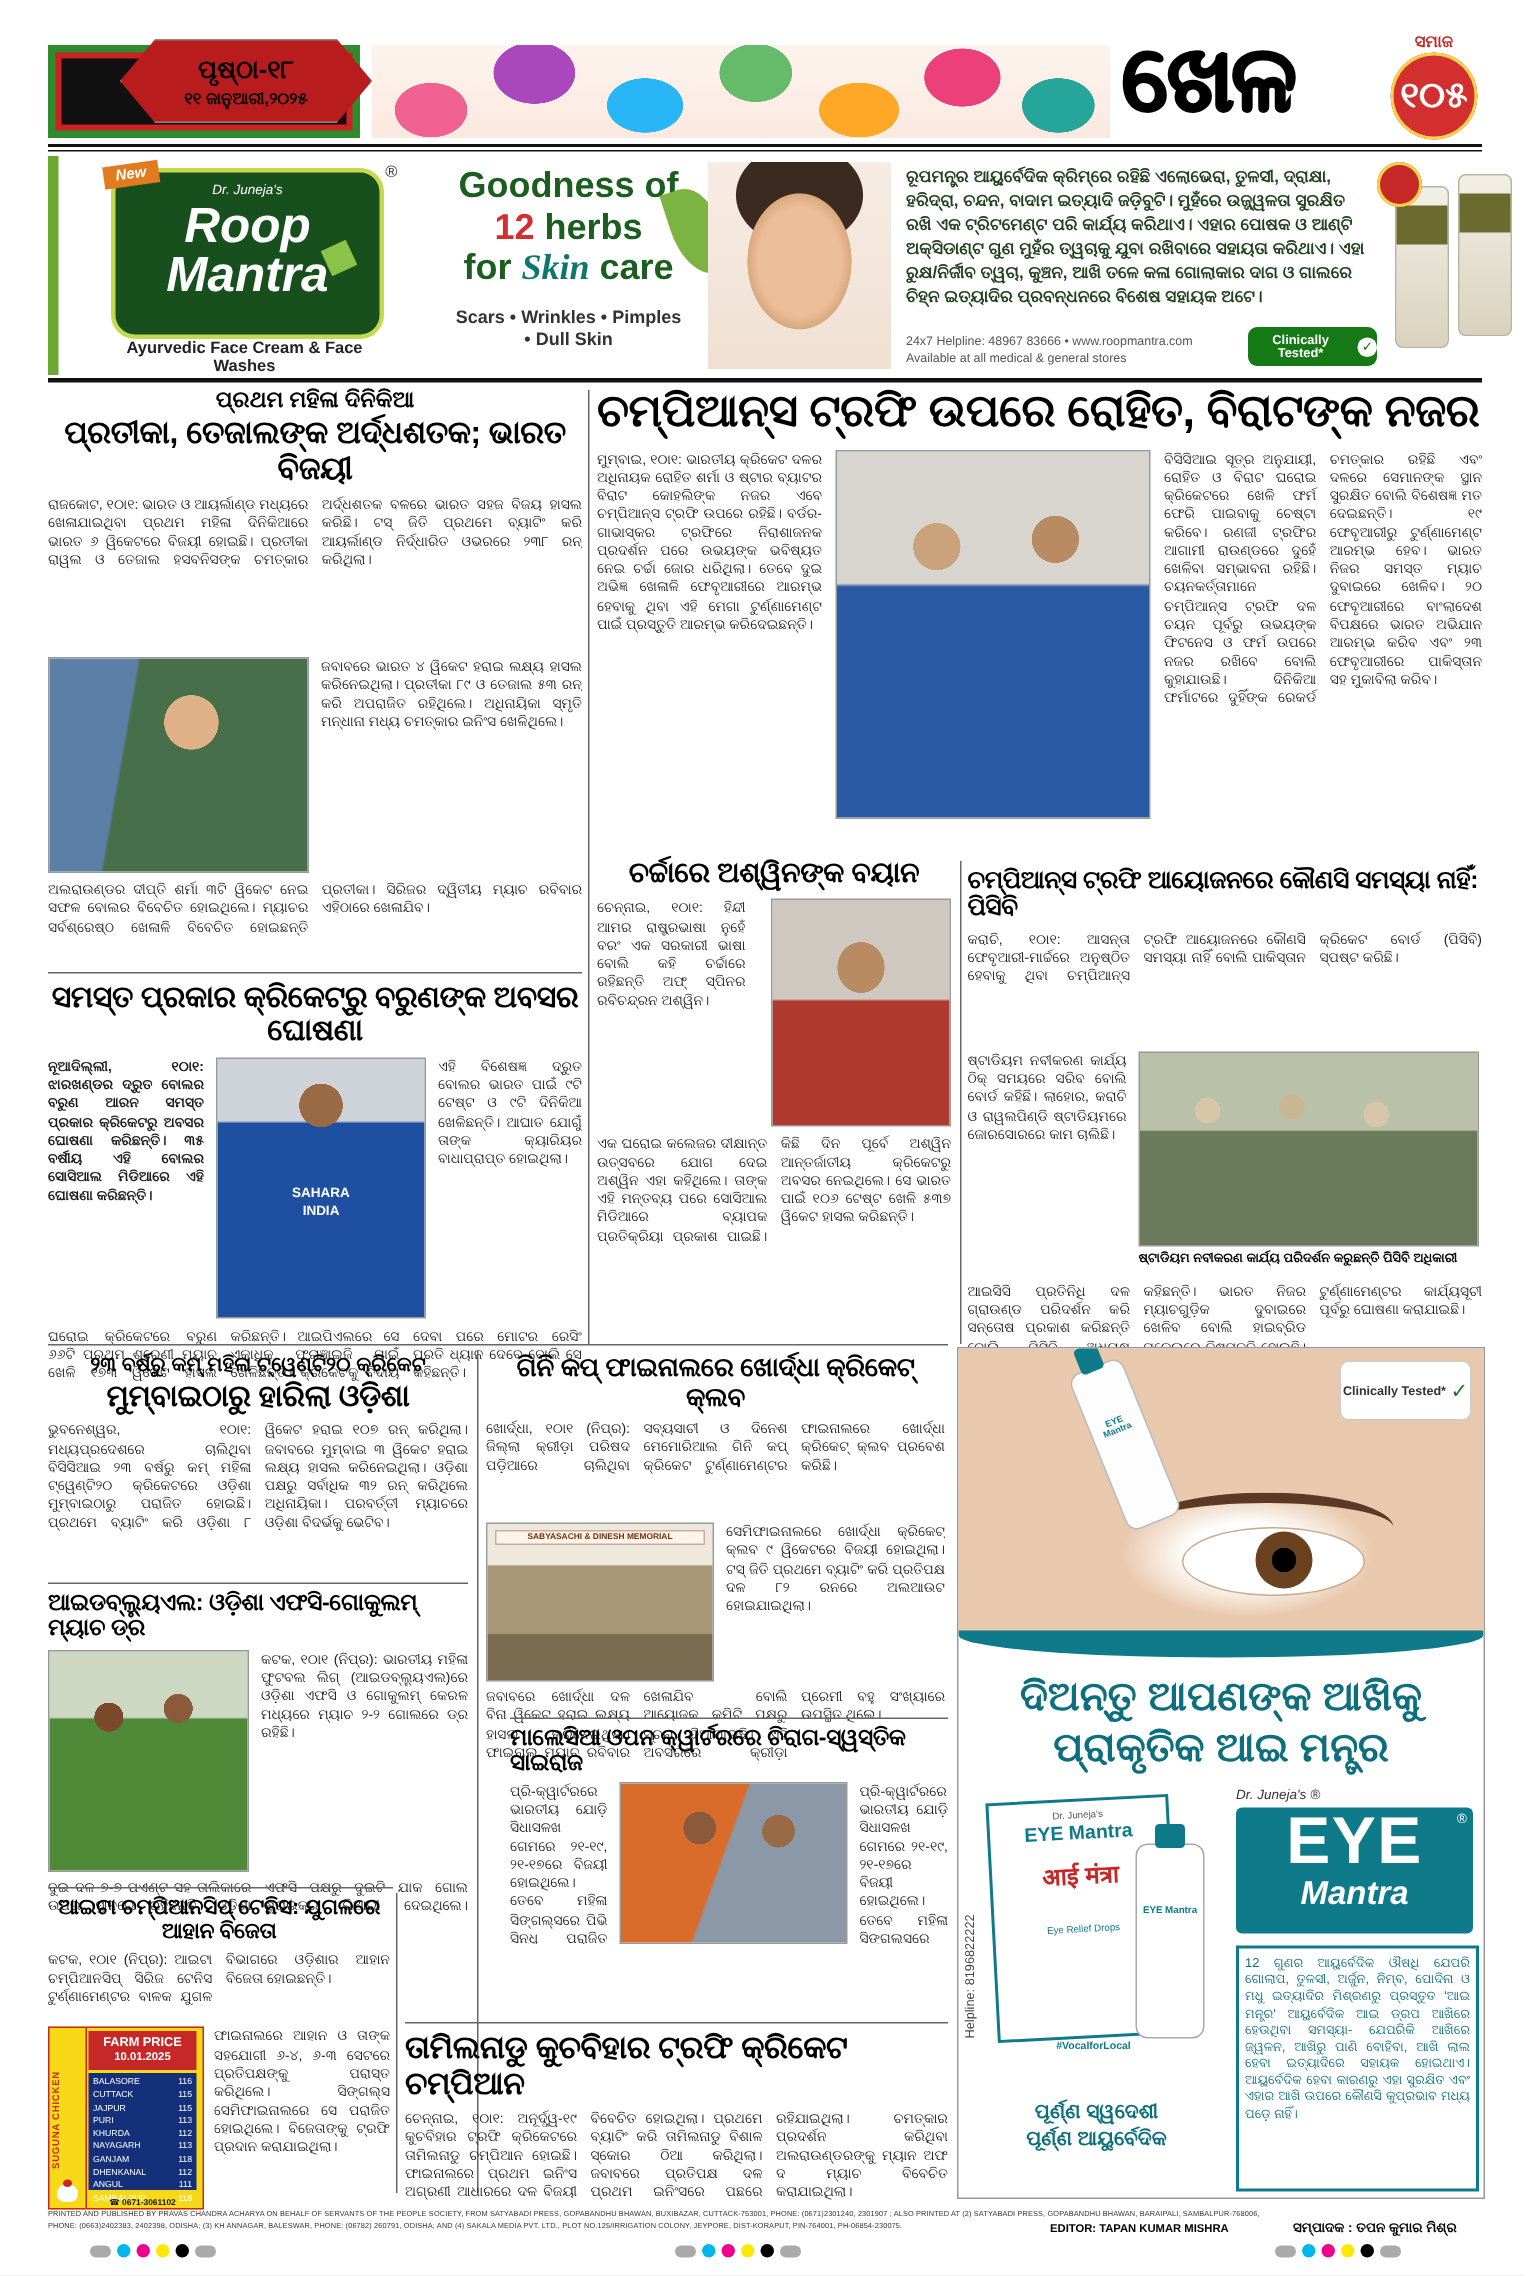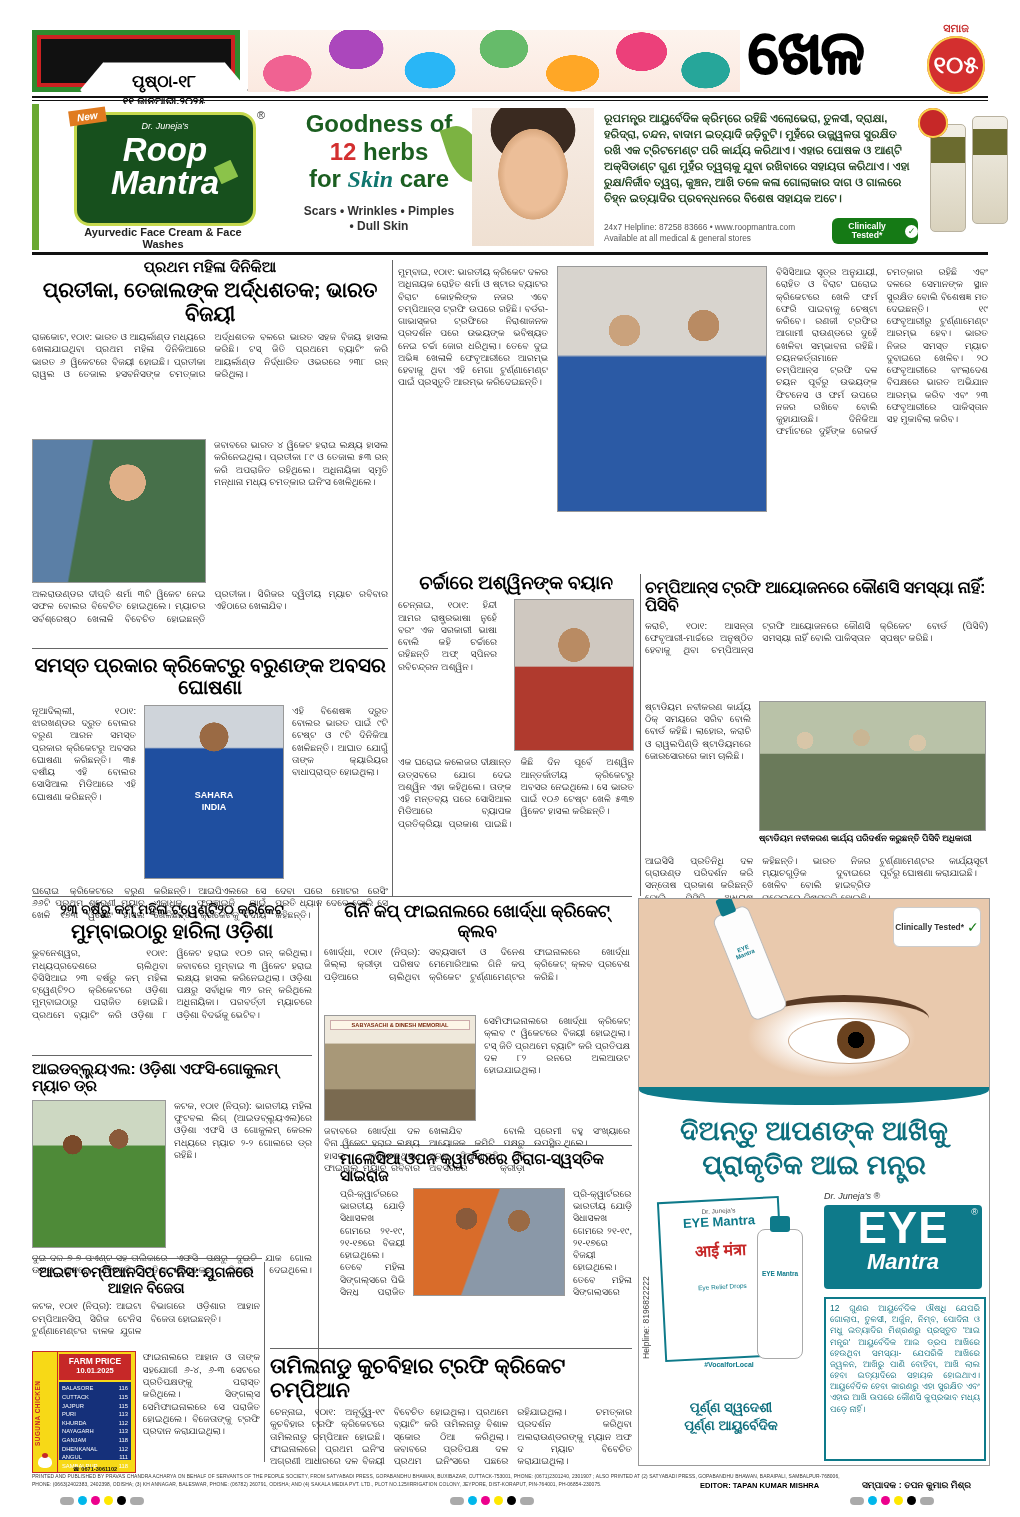--- a/index.html
+++ b/index.html
@@ -12,23 +12,23 @@
   .c2{column-count:2;column-gap:9px;}
   .c3{column-count:3;column-gap:9px;}
   .vr{position:absolute;width:1px;background:#666;}
   .hr{position:absolute;height:1px;background:#666;}
   .photo{position:relative;overflow:hidden;border:1px solid #999;}
 
   
   .mast-badge{left:32px;top:30px;width:208px;height:62px;background:#2e8b2e;padding:0;}
   .mast-badge .red{position:absolute;inset:5px;background:#cc2222;}
   .mast-badge .blk{position:absolute;inset:9px;background:#111;}
-  .mast-oct{position:absolute;left:48px;top:-4px;width:168px;height:56px;background:#ffffff;
+  .mast-oct{position:absolute;left:48px;top:-4px;width:168px;height:56px;background:#b91c1c;
     clip-path:polygon(14% 0,86% 0,100% 50%,86% 100%,14% 100%,0 50%);
-    display:flex;flex-direction:column;align-items:center;justify-content:center;box-shadow:0 0 0 1px #888 inset;margin-top:36px;}
+    display:flex;flex-direction:column;align-items:center;justify-content:center;box-shadow:0 0 0 1px #888 inset;}
   .mast-oct .pg{font-size:17px;font-weight:800;color:#000;}
   .mast-oct .dt{font-size:11px;font-weight:700;color:#000;margin-top:3px;}
   .mast-strip{left:248px;top:30px;width:492px;height:62px;overflow:hidden;
     background:
       radial-gradient(40px 30px at 8% 70%,#f06292 0 60%,transparent 61%),
       radial-gradient(45px 34px at 22% 30%,#ab47bc 0 60%,transparent 61%),
       radial-gradient(42px 30px at 37% 65%,#29b6f6 0 60%,transparent 61%),
       radial-gradient(40px 32px at 52% 30%,#66bb6a 0 60%,transparent 61%),
       radial-gradient(44px 30px at 66% 70%,#ffa726 0 60%,transparent 61%),
       radial-gradient(42px 32px at 80% 35%,#ec407a 0 60%,transparent 61%),
@@ -211,21 +211,21 @@
     <div class="roop-tag">Ayurvedic Face Cream &amp; Face Washes</div>
     <div class="roop-mid">
       <div class="g1">Goodness of</div>
       <div class="g1"><span class="num">12</span><span> herbs</span></div>
       <div class="g1"><span>for </span><span class="skin">Skin</span><span> care</span></div>
       <div class="ben"><span>Scars • Wrinkles • Pimples</span><br><span>• Dull Skin</span></div>
     </div>
     <div class="roop-leafbg"></div>
     <div class="roop-face"></div>
     <div class="roop-odia">ରୂପମନ୍ତ୍ର ଆୟୁର୍ବେଦିକ କ୍ରିମ୍‌ରେ ରହିଛି ଏଲୋଭେରା, ତୁଳସୀ, ଦ୍ରାକ୍ଷା, ହରିଦ୍ରା, ଚନ୍ଦନ, ବାଦାମ ଇତ୍ୟାଦି ଜଡ଼ିବୁଟି। ମୁହଁରେ ଉଜ୍ଜ୍ୱଳତା ସୁରକ୍ଷିତ ରଖି ଏକ ଟ୍ରିଟମେଣ୍ଟ ପରି କାର୍ଯ୍ୟ କରିଥାଏ। ଏହାର ପୋଷକ ଓ ଆଣ୍ଟି ଅକ୍ସିଡାଣ୍ଟ ଗୁଣ ମୁହଁର ତ୍ୱଚାକୁ ଯୁବା ରଖିବାରେ ସହାୟତା କରିଥାଏ। ଏହା ରୁକ୍ଷ/ନିର୍ଜୀବ ତ୍ୱଚା, କୁଞ୍ଚନ, ଆଖି ତଳେ କଳା ଗୋଲାକାର ଦାଗ ଓ ଗାଲରେ ଚିହ୍ନ ଇତ୍ୟାଦିର ପ୍ରବନ୍ଧନରେ ବିଶେଷ ସହାୟକ ଅଟେ।</div>
-    <div class="roop-help"><span>24x7 Helpline: 87258 83666 • www.roopmantra.com</span><br><span>Available at all medical &amp; general stores</span></div>
+    <div class="roop-help"><span>24x7 Helpline: 48967 83666 • www.roopmantra.com</span><br><span>Available at all medical &amp; general stores</span></div>
     <div class="roop-ct">
         <span>Clinically Tested*</span>
         <span class="ck">✓</span>
       </div>
     <div class="roop-prod">
       <div class="roop-tube" style="left:6px;top:14px;">
           <div class="band"></div>
         </div>
       <div class="roop-tube" style="left:48px;top:6px;">
           <div class="band"></div>
@@ -240,20 +240,21 @@
     <div class="hl" style="font-size:21px;text-align:center;margin-top:2px;">ପ୍ରତୀକା, ତେଜାଲଙ୍କ ଅର୍ଦ୍ଧଶତକ; ଭାରତ ବିଜୟୀ</div>
     <div class="body c2" style="height:104px;margin-top:6px;">ରାଜକୋଟ, ୧୦ା୧: ଭାରତ ଓ ଆୟର୍ଲାଣ୍ଡ ମଧ୍ୟରେ ଖେଳାଯାଇଥିବା ପ୍ରଥମ ମହିଳା ଦିନିକିଆରେ ଭାରତ ୬ ୱିକେଟରେ ବିଜୟୀ ହୋଇଛି। ପ୍ରତୀକା ରାୱଲ ଓ ତେଜାଲ ହସବନିସଙ୍କ ଚମତ୍କାର ଅର୍ଦ୍ଧଶତକ ବଳରେ ଭାରତ ସହଜ ବିଜୟ ହାସଲ କରିଛି। ଟସ୍ ଜିତି ପ୍ରଥମେ ବ୍ୟାଟିଂ କରି ଆୟର୍ଲାଣ୍ଡ ନିର୍ଦ୍ଧାରିତ ଓଭରରେ ୨୩୮ ରନ୍ କରିଥିଲା।</div>
     <div style="display:flex;gap:8px;margin-top:4px;">
       <div class="photo ph-batter" style="width:172px;height:142px;flex:none;"></div>
       <div class="body" style="height:142px;">ଜବାବରେ ଭାରତ ୪ ୱିକେଟ ହରାଇ ଲକ୍ଷ୍ୟ ହାସଲ କରିନେଇଥିଲା। ପ୍ରତୀକା ୮୯ ଓ ତେଜାଲ ୫୩ ରନ୍ କରି ଅପରାଜିତ ରହିଥିଲେ। ଅଧିନାୟିକା ସ୍ମୃତି ମନ୍ଧାନା ମଧ୍ୟ ଚମତ୍କାର ଇନିଂସ ଖେଳିଥିଲେ।</div>
     </div>
     <div class="body c2" style="height:116px;margin-top:5px;">ଅଲରାଉଣ୍ଡର ଦୀପ୍ତି ଶର୍ମା ୩ଟି ୱିକେଟ ନେଇ ସଫଳ ବୋଲର ବିବେଚିତ ହୋଇଥିଲେ। ମ୍ୟାଚର ସର୍ବଶ୍ରେଷ୍ଠ ଖେଳାଳି ବିବେଚିତ ହୋଇଛନ୍ତି ପ୍ରତୀକା। ସିରିଜର ଦ୍ୱିତୀୟ ମ୍ୟାଚ ରବିବାର ଏହିଠାରେ ଖେଳାଯିବ।</div>
   </div>
 
   <div class="abs" style="left:398px;top:258px;width:590px;">
+    <div class="hl" style="font-size:30px;">ଚମ୍ପିଆନ୍ସ ଟ୍ରଫି ଉପରେ ରୋହିତ, ବିରାଟଙ୍କ ନଜର</div>
     <div style="display:flex;gap:9px;margin-top:8px;">
       <div class="body" style="width:150px;height:248px;flex:none;">ମୁମ୍ବାଇ, ୧୦ା୧: ଭାରତୀୟ କ୍ରିକେଟ ଦଳର ଅଧିନାୟକ ରୋହିତ ଶର୍ମା ଓ ଷ୍ଟାର ବ୍ୟାଟର ବିରାଟ କୋହଲିଙ୍କ ନଜର ଏବେ ଚମ୍ପିଆନ୍ସ ଟ୍ରଫି ଉପରେ ରହିଛି। ବର୍ଡର-ଗାଭାସ୍କର ଟ୍ରଫିରେ ନିରାଶାଜନକ ପ୍ରଦର୍ଶନ ପରେ ଉଭୟଙ୍କ ଭବିଷ୍ୟତ ନେଇ ଚର୍ଚ୍ଚା ଜୋର ଧରିଥିଲା। ତେବେ ଦୁଇ ଅଭିଜ୍ଞ ଖେଳାଳି ଫେବୃଆରୀରେ ଆରମ୍ଭ ହେବାକୁ ଥିବା ଏହି ମେଗା ଟୁର୍ଣ୍ଣାମେଣ୍ଟ ପାଇଁ ପ୍ରସ୍ତୁତି ଆରମ୍ଭ କରିଦେଇଛନ୍ତି।</div>
       <div class="photo ph-rohit" style="width:208px;height:244px;flex:none;"></div>
       <div class="body c2" style="width:214px;height:248px;">ବିସିସିଆଇ ସୂତ୍ର ଅନୁଯାୟୀ, ରୋହିତ ଓ ବିରାଟ ଘରୋଇ କ୍ରିକେଟରେ ଖେଳି ଫର୍ମ ଫେରି ପାଇବାକୁ ଚେଷ୍ଟା କରିବେ। ରଣଜୀ ଟ୍ରଫିର ଆଗାମୀ ରାଉଣ୍ଡରେ ଦୁହେଁ ଖେଳିବା ସମ୍ଭାବନା ରହିଛି। ଚୟନକର୍ତ୍ତାମାନେ ଚମ୍ପିଆନ୍ସ ଟ୍ରଫି ଦଳ ଚୟନ ପୂର୍ବରୁ ଉଭୟଙ୍କ ଫିଟନେସ ଓ ଫର୍ମ ଉପରେ ନଜର ରଖିବେ ବୋଲି କୁହାଯାଉଛି। ଦିନିକିଆ ଫର୍ମାଟରେ ଦୁହିଁଙ୍କ ରେକର୍ଡ ଚମତ୍କାର ରହିଛି ଏବଂ ଦଳରେ ସେମାନଙ୍କ ସ୍ଥାନ ସୁରକ୍ଷିତ ବୋଲି ବିଶେଷଜ୍ଞ ମତ ଦେଇଛନ୍ତି। ୧୯ ଫେବୃଆରୀରୁ ଟୁର୍ଣ୍ଣାମେଣ୍ଟ ଆରମ୍ଭ ହେବ। ଭାରତ ନିଜର ସମସ୍ତ ମ୍ୟାଚ ଦୁବାଇରେ ଖେଳିବ। ୨୦ ଫେବୃଆରୀରେ ବାଂଲାଦେଶ ବିପକ୍ଷରେ ଭାରତ ଅଭିଯାନ ଆରମ୍ଭ କରିବ ଏବଂ ୨୩ ଫେବୃଆରୀରେ ପାକିସ୍ତାନ ସହ ମୁକାବିଲା କରିବ।</div>
     </div>
   </div>
 
   <div class="abs" style="left:398px;top:572px;width:236px;">
     <div class="hl" style="font-size:19px;text-align:center;">ଚର୍ଚ୍ଚାରେ ଅଶ୍ୱିନଙ୍କ ବୟାନ</div>
     <div style="display:flex;gap:17px;margin-top:6px;">
@@ -273,21 +274,21 @@
         <div class="pcaption">ଷ୍ଟାଡିୟମ ନବୀକରଣ କାର୍ଯ୍ୟ ପରିଦର୍ଶନ କରୁଛନ୍ତି ପିସିବି ଅଧିକାରୀ</div>
       </div>
     </div>
     <div class="body c3" style="height:72px;margin-top:4px;">ଆଇସିସି ପ୍ରତିନିଧି ଦଳ ଗ୍ରାଉଣ୍ଡ ପରିଦର୍ଶନ କରି ସନ୍ତୋଷ ପ୍ରକାଶ କରିଛନ୍ତି ବୋଲି ପିସିବି ଅଧ୍ୟକ୍ଷ କହିଛନ୍ତି। ଭାରତ ନିଜର ମ୍ୟାଚଗୁଡ଼ିକ ଦୁବାଇରେ ଖେଳିବ ବୋଲି ହାଇବ୍ରିଡ ମଡେଲରେ ନିଷ୍ପତ୍ତି ହୋଇଛି। ଟୁର୍ଣ୍ଣାମେଣ୍ଟର କାର୍ଯ୍ୟସୂଚୀ ପୂର୍ବରୁ ଘୋଷଣା କରାଯାଇଛି।</div>
   </div>
 
   <div class="hr" style="left:32px;top:648px;width:356px;"></div>
   <div class="abs" style="left:32px;top:654px;width:356px;">
     <div class="hl" style="font-size:20px;text-align:center;">ସମସ୍ତ ପ୍ରକାର କ୍ରିକେଟ୍‌ରୁ ବରୁଣଙ୍କ ଅବସର ଘୋଷଣା</div>
     <div style="display:flex;gap:8px;margin-top:6px;">
-      <div class="body" style="width:104px;height:176px;flex:none;">ନୂଆଦିଲ୍ଲୀ, ୧୦ା୧: ଝାରଖଣ୍ଡର ଦ୍ରୁତ ବୋଲର ବରୁଣ ଆରନ ସମସ୍ତ ପ୍ରକାର କ୍ରିକେଟରୁ ଅବସର ଘୋଷଣା କରିଛନ୍ତି। ୩୫ ବର୍ଷୀୟ ଏହି ବୋଲର ସୋସିଆଲ ମିଡିଆରେ ଏହି ଘୋଷଣା କରିଛନ୍ତି।</div>
+      <div class="body" style="width:104px;height:176px;flex:none;font-weight:bold;">ନୂଆଦିଲ୍ଲୀ, ୧୦ା୧: ଝାରଖଣ୍ଡର ଦ୍ରୁତ ବୋଲର ବରୁଣ ଆରନ ସମସ୍ତ ପ୍ରକାର କ୍ରିକେଟରୁ ଅବସର ଘୋଷଣା କରିଛନ୍ତି। ୩୫ ବର୍ଷୀୟ ଏହି ବୋଲର ସୋସିଆଲ ମିଡିଆରେ ଏହି ଘୋଷଣା କରିଛନ୍ତି।</div>
       <div class="photo ph-varun" style="width:138px;height:172px;flex:none;">
         <div class="jersey" style="top:84px;font-size:9px;">SAHARA</div>
         <div class="jersey" style="top:96px;font-size:9px;">INDIA</div>
       </div>
       <div class="body" style="width:98px;height:176px;">ଏହି ବିଶେଷଜ୍ଞ ଦ୍ରୁତ ବୋଲର ଭାରତ ପାଇଁ ୯ଟି ଟେଷ୍ଟ ଓ ୯ଟି ଦିନିକିଆ ଖେଳିଛନ୍ତି। ଆଘାତ ଯୋଗୁଁ ତାଙ୍କ କ୍ୟାରିୟର ବାଧାପ୍ରାପ୍ତ ହୋଇଥିଲା।</div>
     </div>
     <div class="body c3" style="height:52px;margin-top:4px;">ଘରୋଇ କ୍ରିକେଟରେ ବରୁଣ ୬୬ଟି ପ୍ରଥମ ଶ୍ରେଣୀ ମ୍ୟାଚ ଖେଳି ୧୭୩ ୱିକେଟ ହାସଲ କରିଛନ୍ତି। ଆଇପିଏଲରେ ସେ ଏକାଧିକ ଫ୍ରାଞ୍ଚାଇଜି ପାଇଁ ଖେଳିଛନ୍ତି। କ୍ରିକେଟକୁ ବିଦାୟ ଦେବା ପରେ ମୋଟର ରେସିଂ ପ୍ରତି ଧ୍ୟାନ ଦେବେ ବୋଲି ସେ କହିଛନ୍ତି।</div>
   </div>
 
   <div class="vr" style="left:392px;top:260px;height:636px;"></div>

